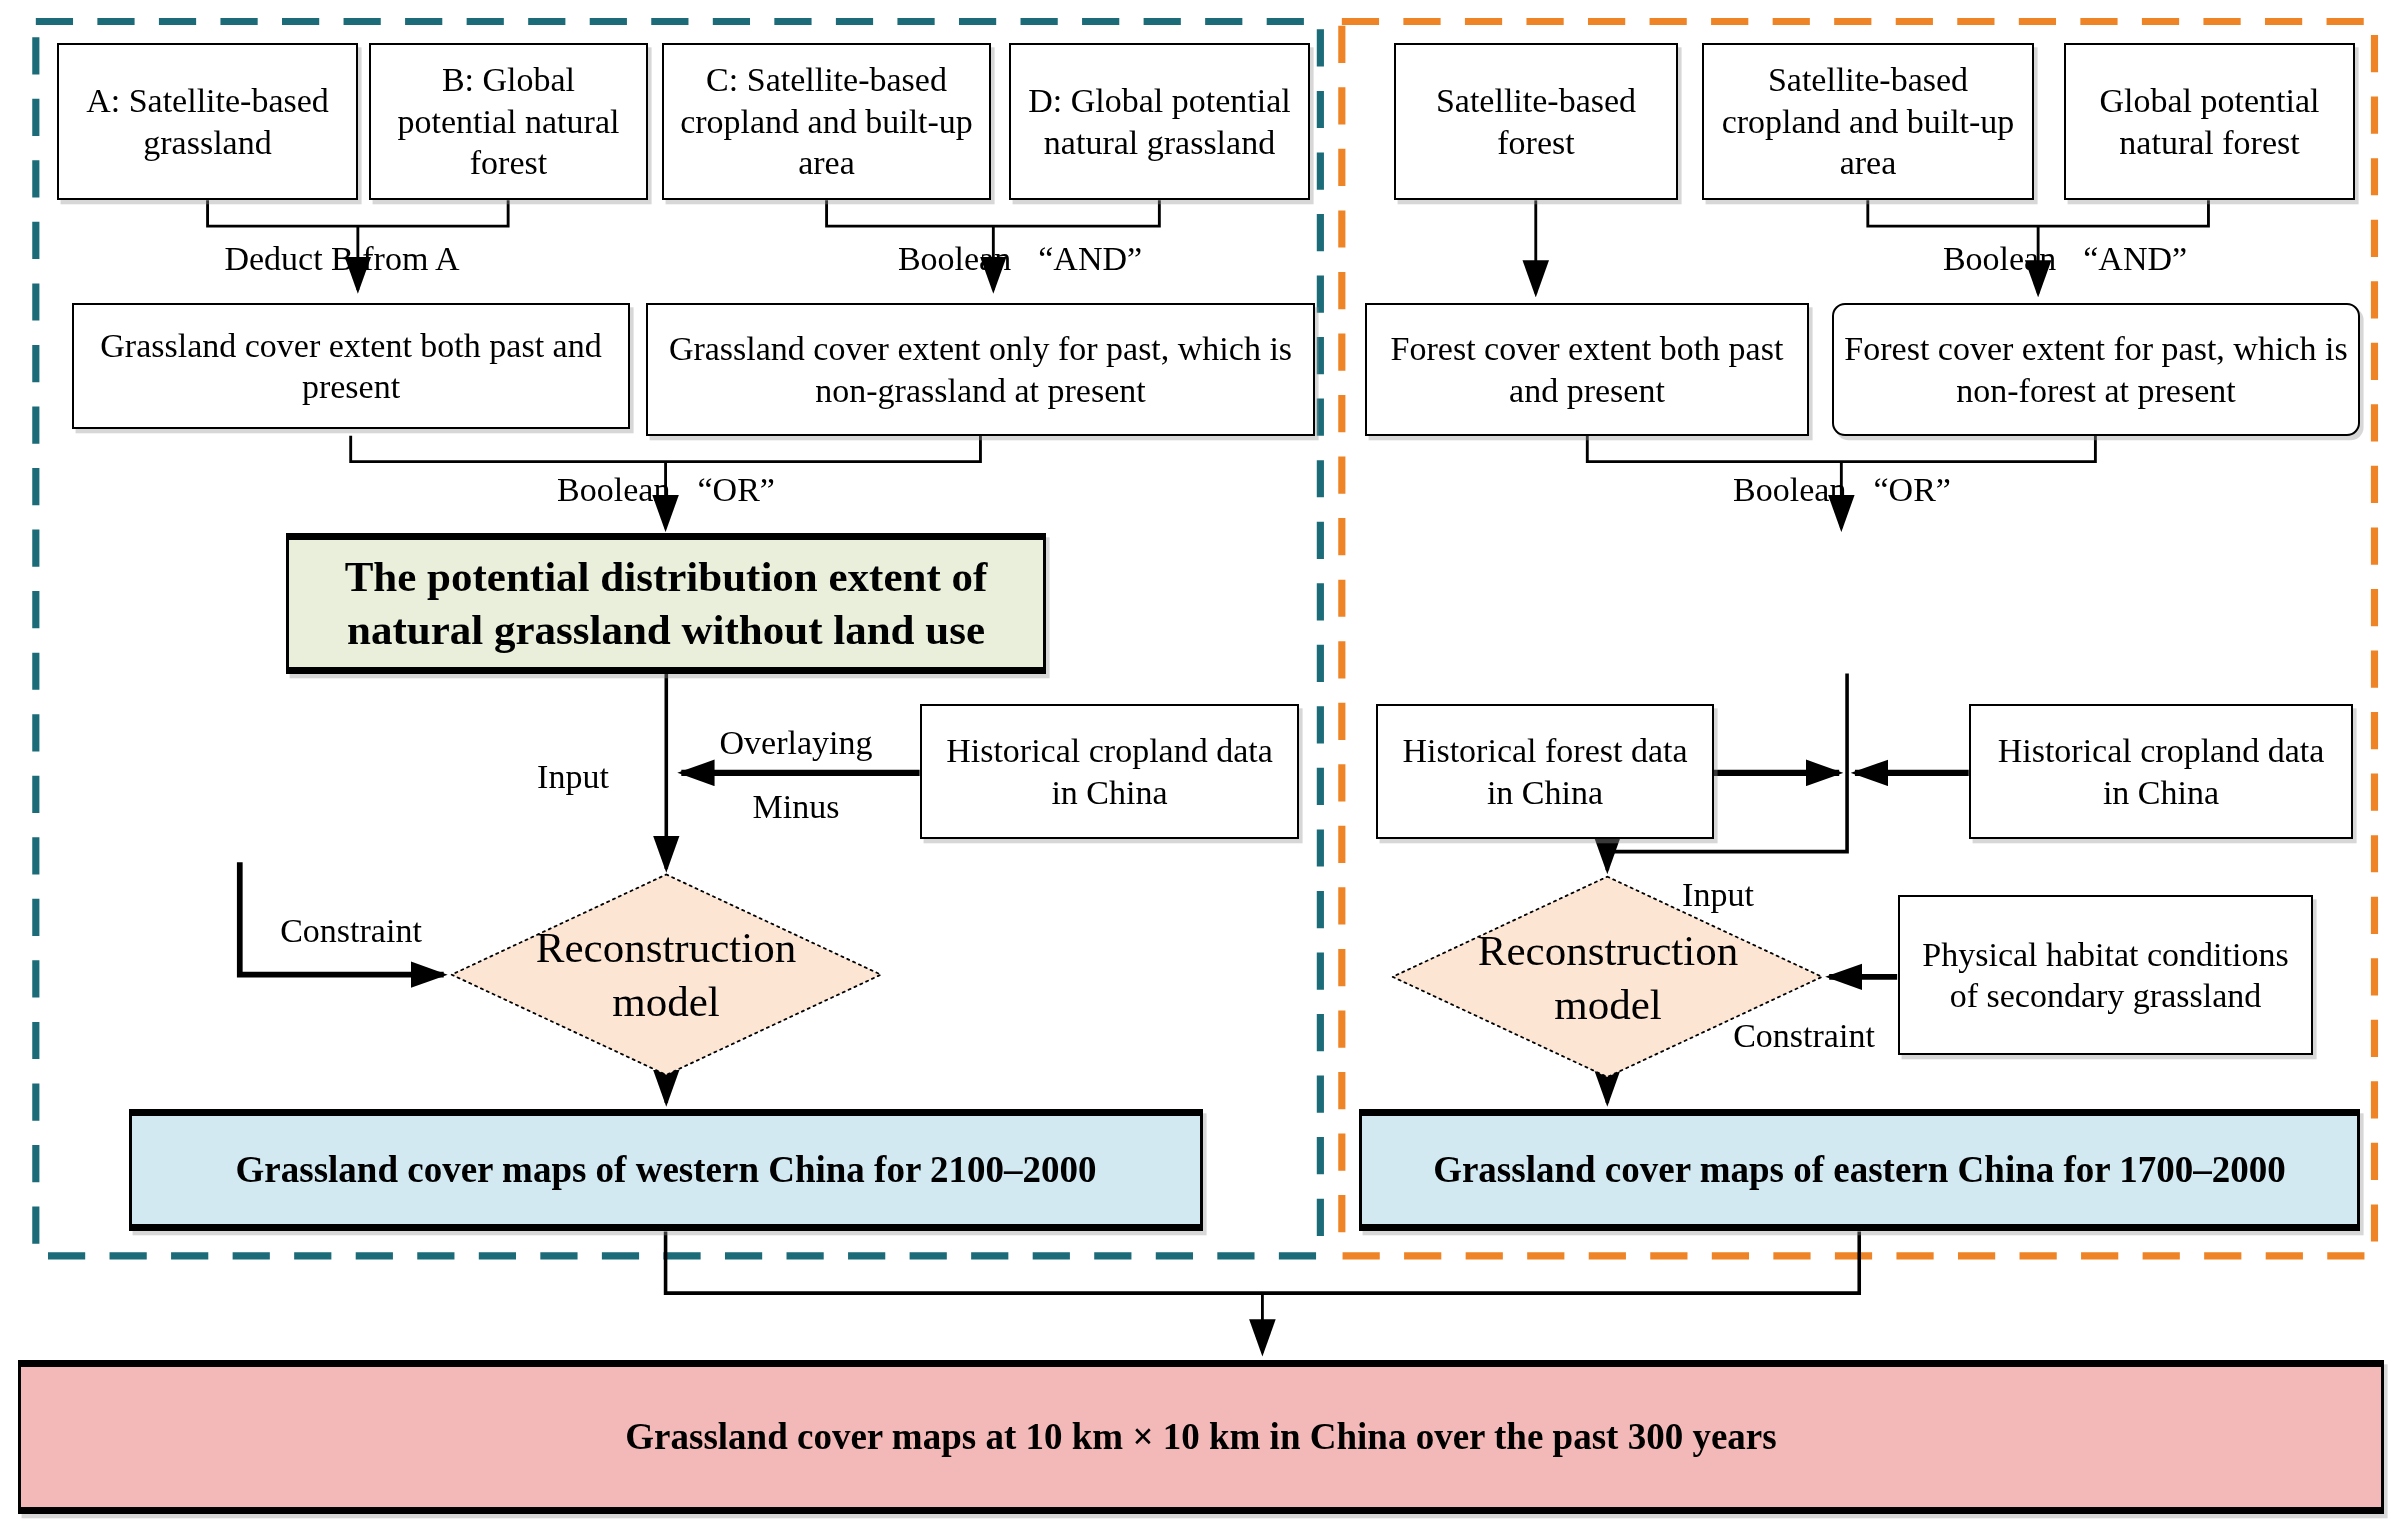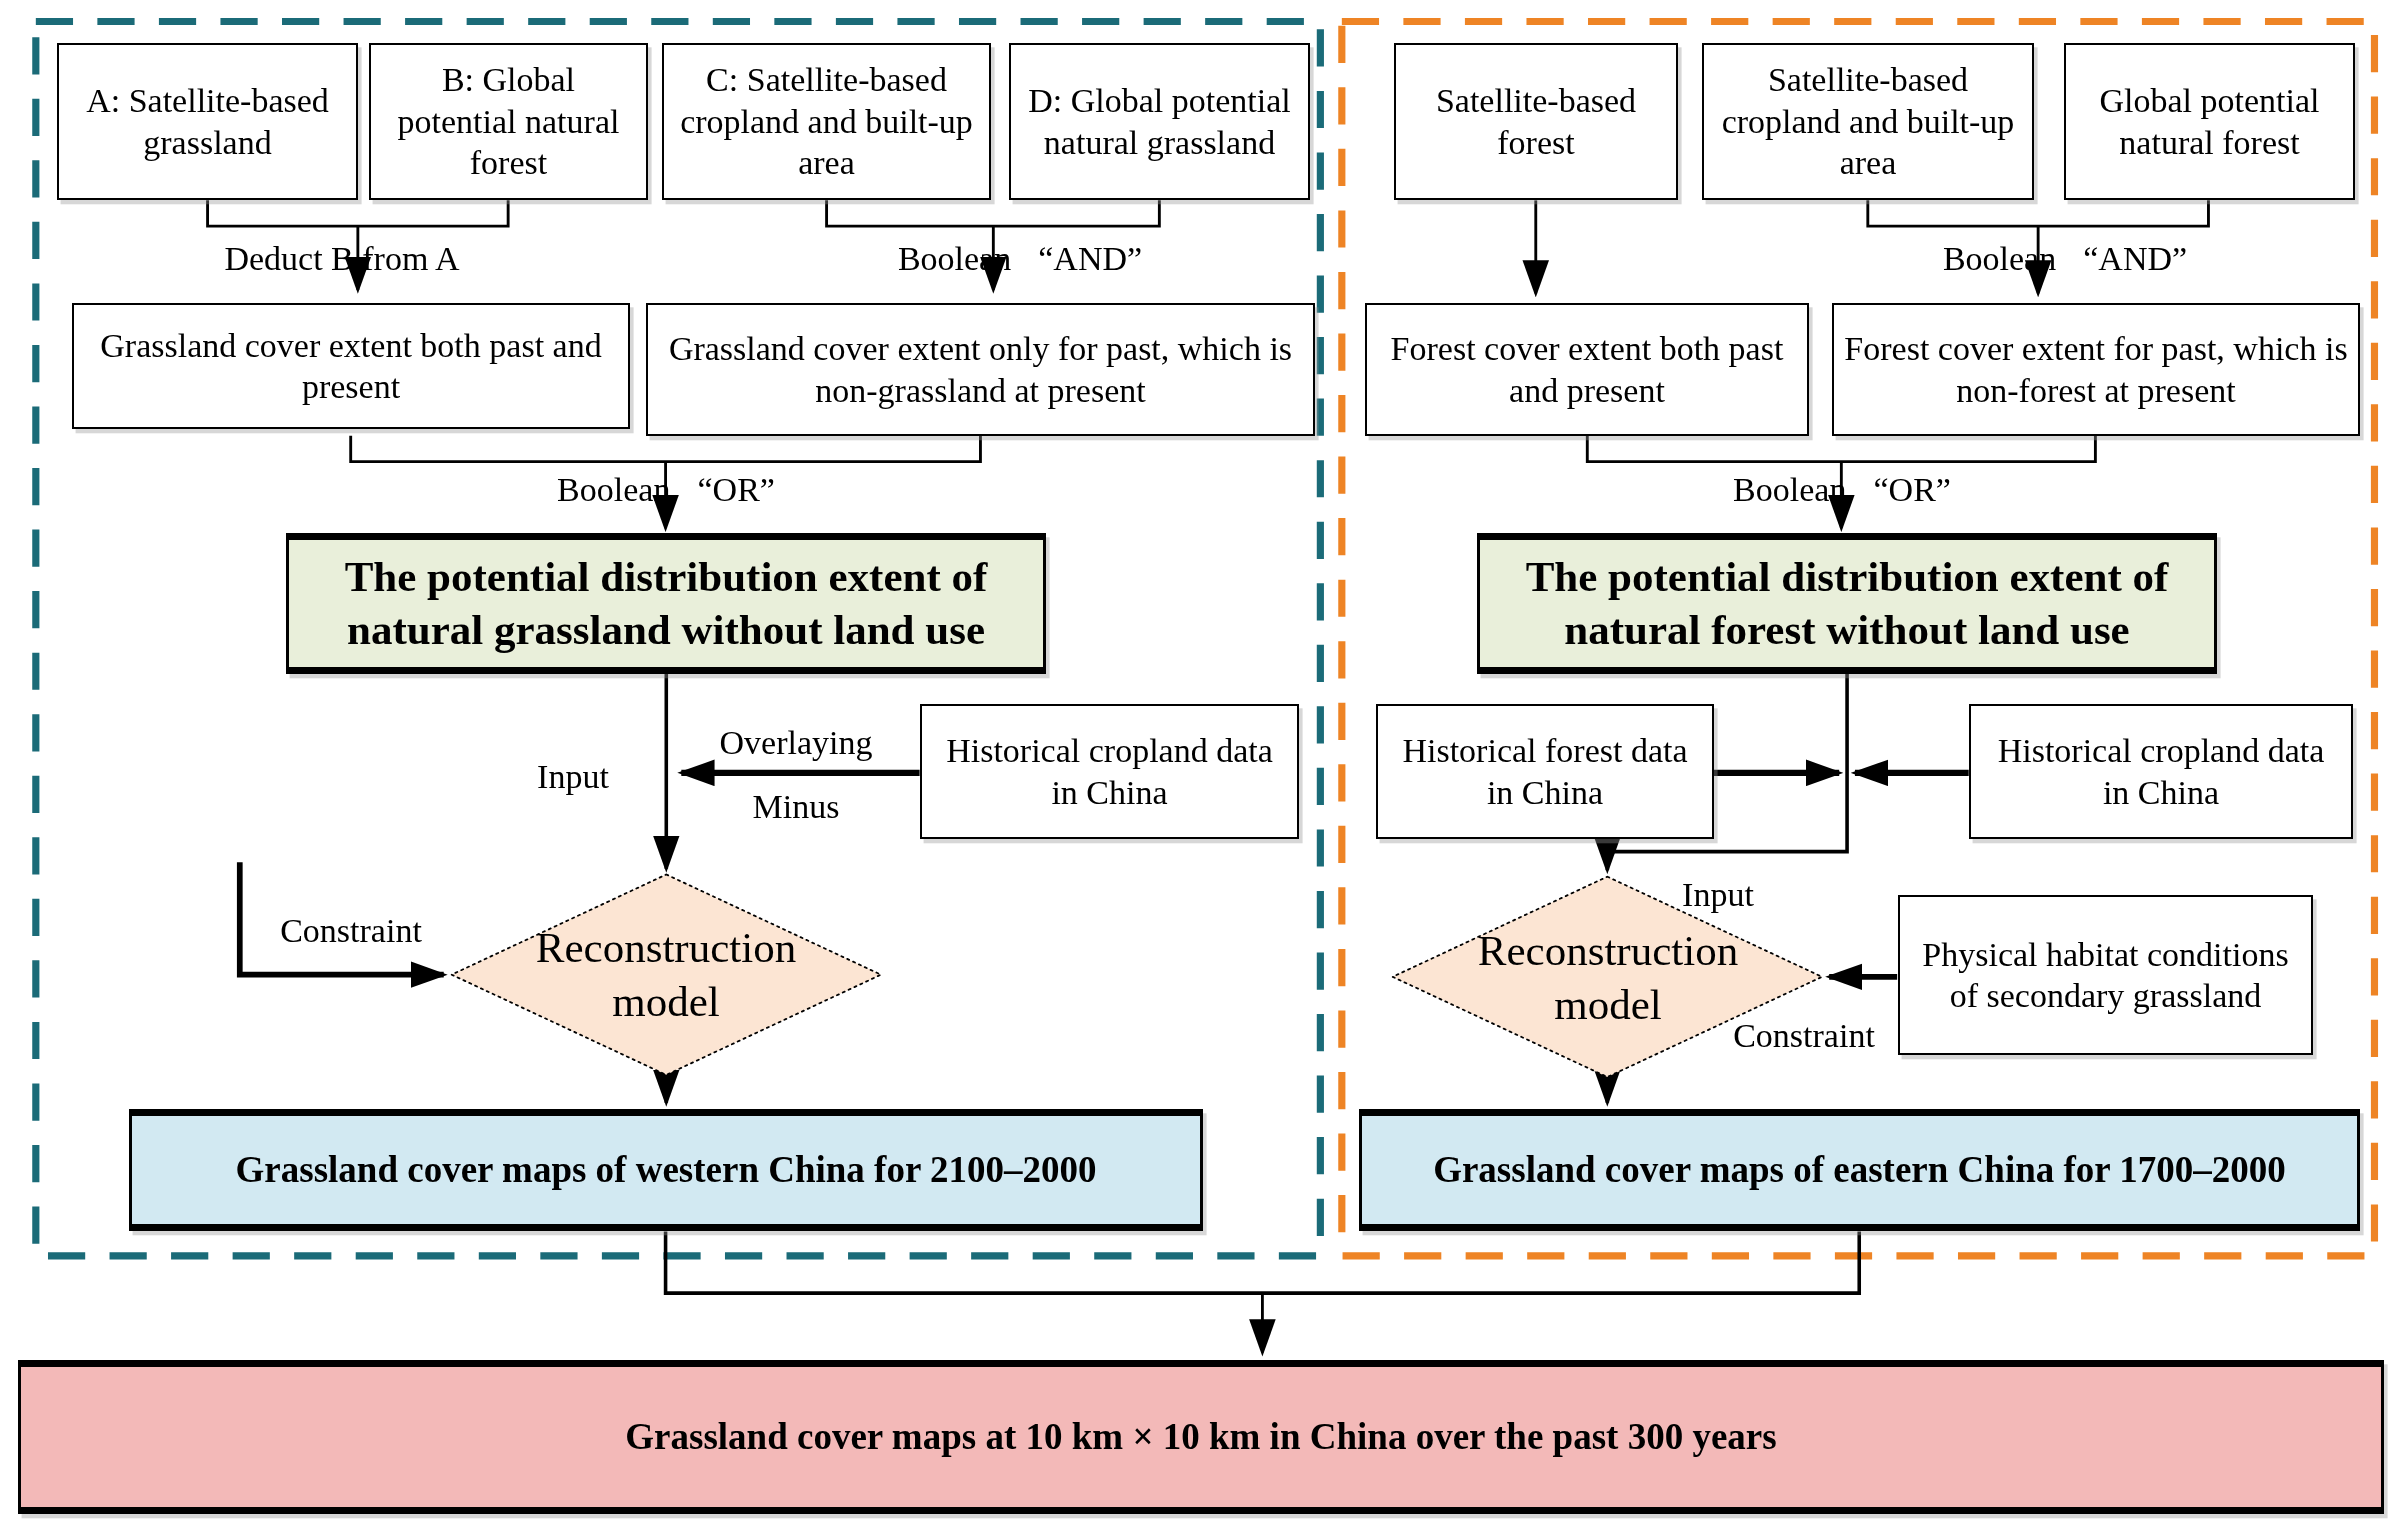--- a/index.html
+++ b/index.html
@@ -125,25 +125,24 @@
 
   <div class="box fill single" style="left: 129px; top: 1109px; width: 1074px; height: 122px; background-color: rgb(210, 233, 242);">Grassland cover maps of western China for 2100–2000</div>
 
   <div class="box" style="left:1394px;top:43px;width:284px;height:157px;">Satellite-based forest</div>
   <div class="box" style="left:1702px;top:43px;width:332px;height:157px;">Satellite-based cropland and built-up area</div>
   <div class="box" style="left:2064px;top:43px;width:291px;height:157px;">Global potential natural forest</div>
 
   <div class="lbl op" style="left:2065px;top:259px;">Boolean “AND”</div>
 
   <div class="box" style="left:1365px;top:303px;width:444px;height:133px;">Forest cover extent both past and present</div>
-  <div class="box" style="left:1832px;top:303px;width:528px;height:133px;">Forest cover extent for past, which is non-forest at present</div>
+  <div class="box" style="left:1832px;top:303px;width:528px;height:133px;border-radius:13px;">Forest cover extent for past, which is non-forest at present</div>
 
   <div class="lbl op" style="left:1842px;top:490px;">Boolean “OR”</div>
 
-  <div class="box fill" style="left: 1477px; top: 533px; width: 740px; height: 141px; background-color: rgb(233, 239, 218);">The potential distribution extent of natural forest without land use</div>
 
   <div class="box" style="left:1376px;top:704px;width:338px;height:135px;">Historical forest data in China</div>
   <div class="box" style="left:1969px;top:704px;width:384px;height:135px;">Historical cropland data in China</div>
 
   <div class="lbl" style="left:1718px;top:895px;">Input</div>
 
   <div class="box" style="left:1898px;top:895px;width:415px;height:160px;text-align:center;">Physical habitat conditions of secondary grassland</div>
   <div class="lbl" style="left:1804px;top:1036px;">Constraint</div>
 
   <div class="dtext" style="left:1429px;top:913px;width:358px;height:129px;">Reconstruction model</div>

